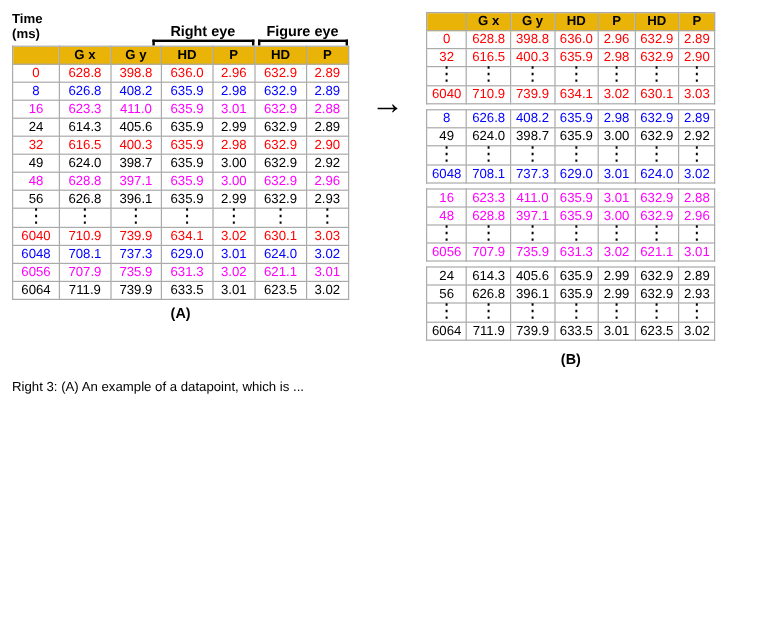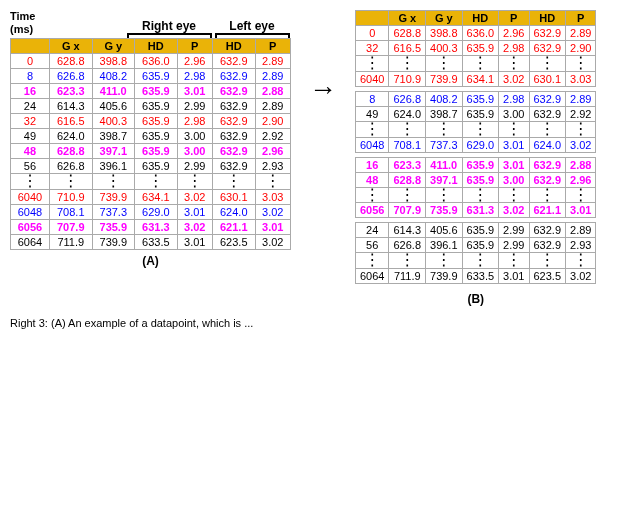--- a/index.html
+++ b/index.html
@@ -32,21 +32,21 @@
       padding: 1px 4px;
       text-align: center;
       white-space: nowrap;
     }
     .data-table th {
       background: #eab308;
       font-weight: bold;
     }
     .red-text { color: red; }
     .blue-text { color: blue; }
-    .magenta-text { color: magenta; font-weight: bold; }
+    .magenta-text { color: magenta; }
     .normal-text { color: #000; }
     .table-label {
       font-size: 12px;
       font-weight: bold;
       margin-top: 4px;
       text-align: center;
     }
     .arrow-container {
       display: flex;
       align-items: center;
@@ -88,21 +88,21 @@
         <div style="width:35px; font-size:11px; font-weight:bold; line-height:1.2; padding-bottom:2px;">Time<br>(ms)</div>
 
         <div style="width:80px;"></div>
 
         <div style="display:flex; flex-direction:column; align-items:center; width:88px;">
           <span style="font-size:12px; font-weight:bold;">Right eye</span>
           <div style="width:85px; border-top:2px solid #000; border-left:2px solid #000; border-right:2px solid #000; height:5px;"></div>
         </div>
 
         <div style="display:flex; flex-direction:column; align-items:center; width:78px;">
-          <span style="font-size:12px; font-weight:bold;">Left eye</span>
+          <span style="font-size:12px; font-weight:bold;">Figure eye</span>
           <div style="width:75px; border-top:2px solid #000; border-left:2px solid #000; border-right:2px solid #000; height:5px;"></div>
         </div>
       </div>
 
       <table class="data-table">
         <thead>
           <tr>
             <th></th>
             <th>G x</th>
             <th>G y</th>

